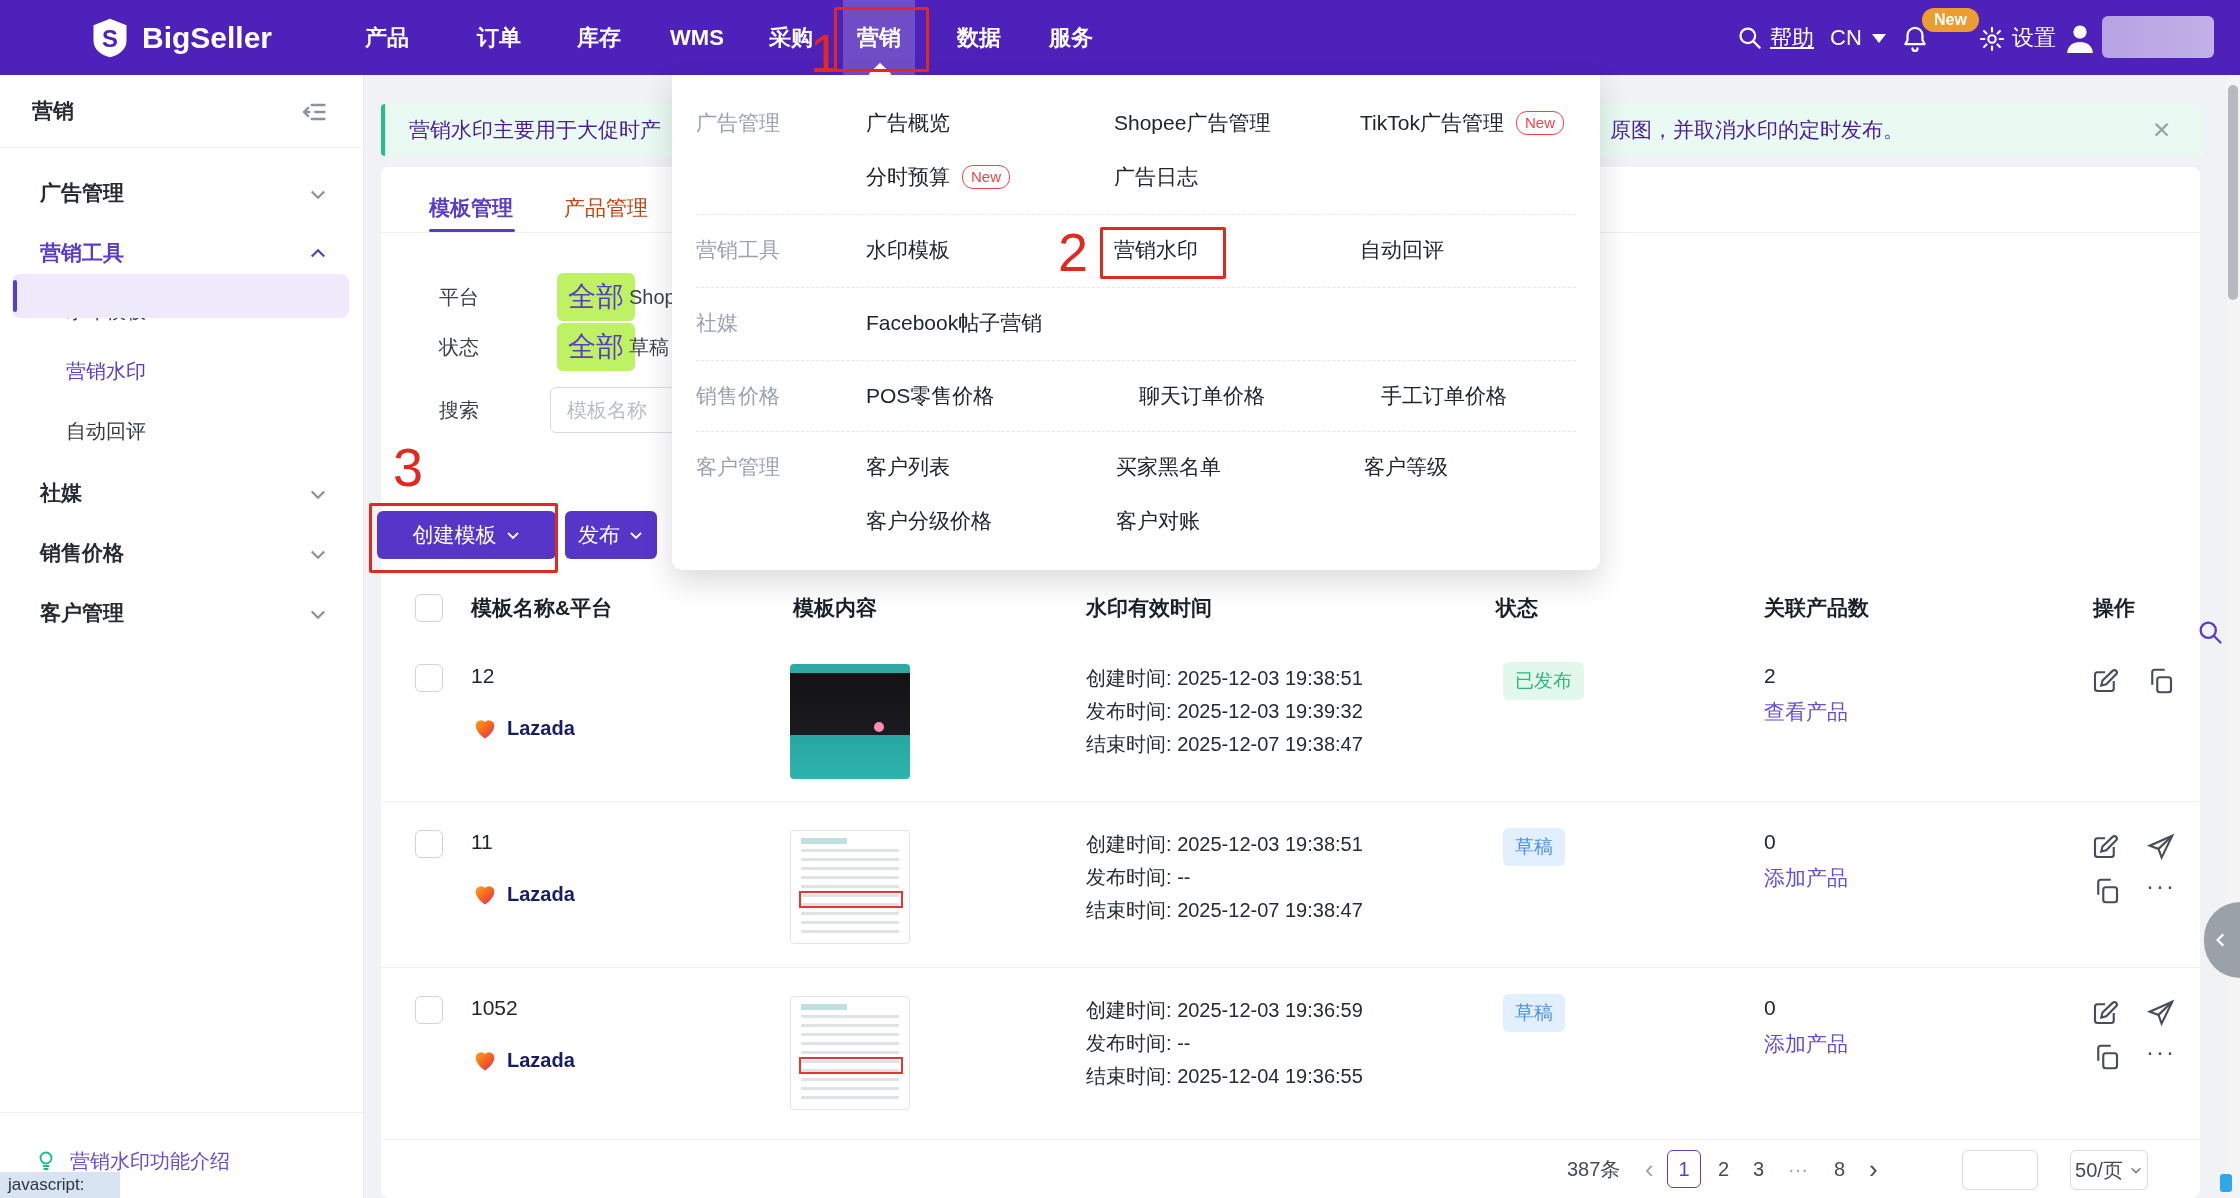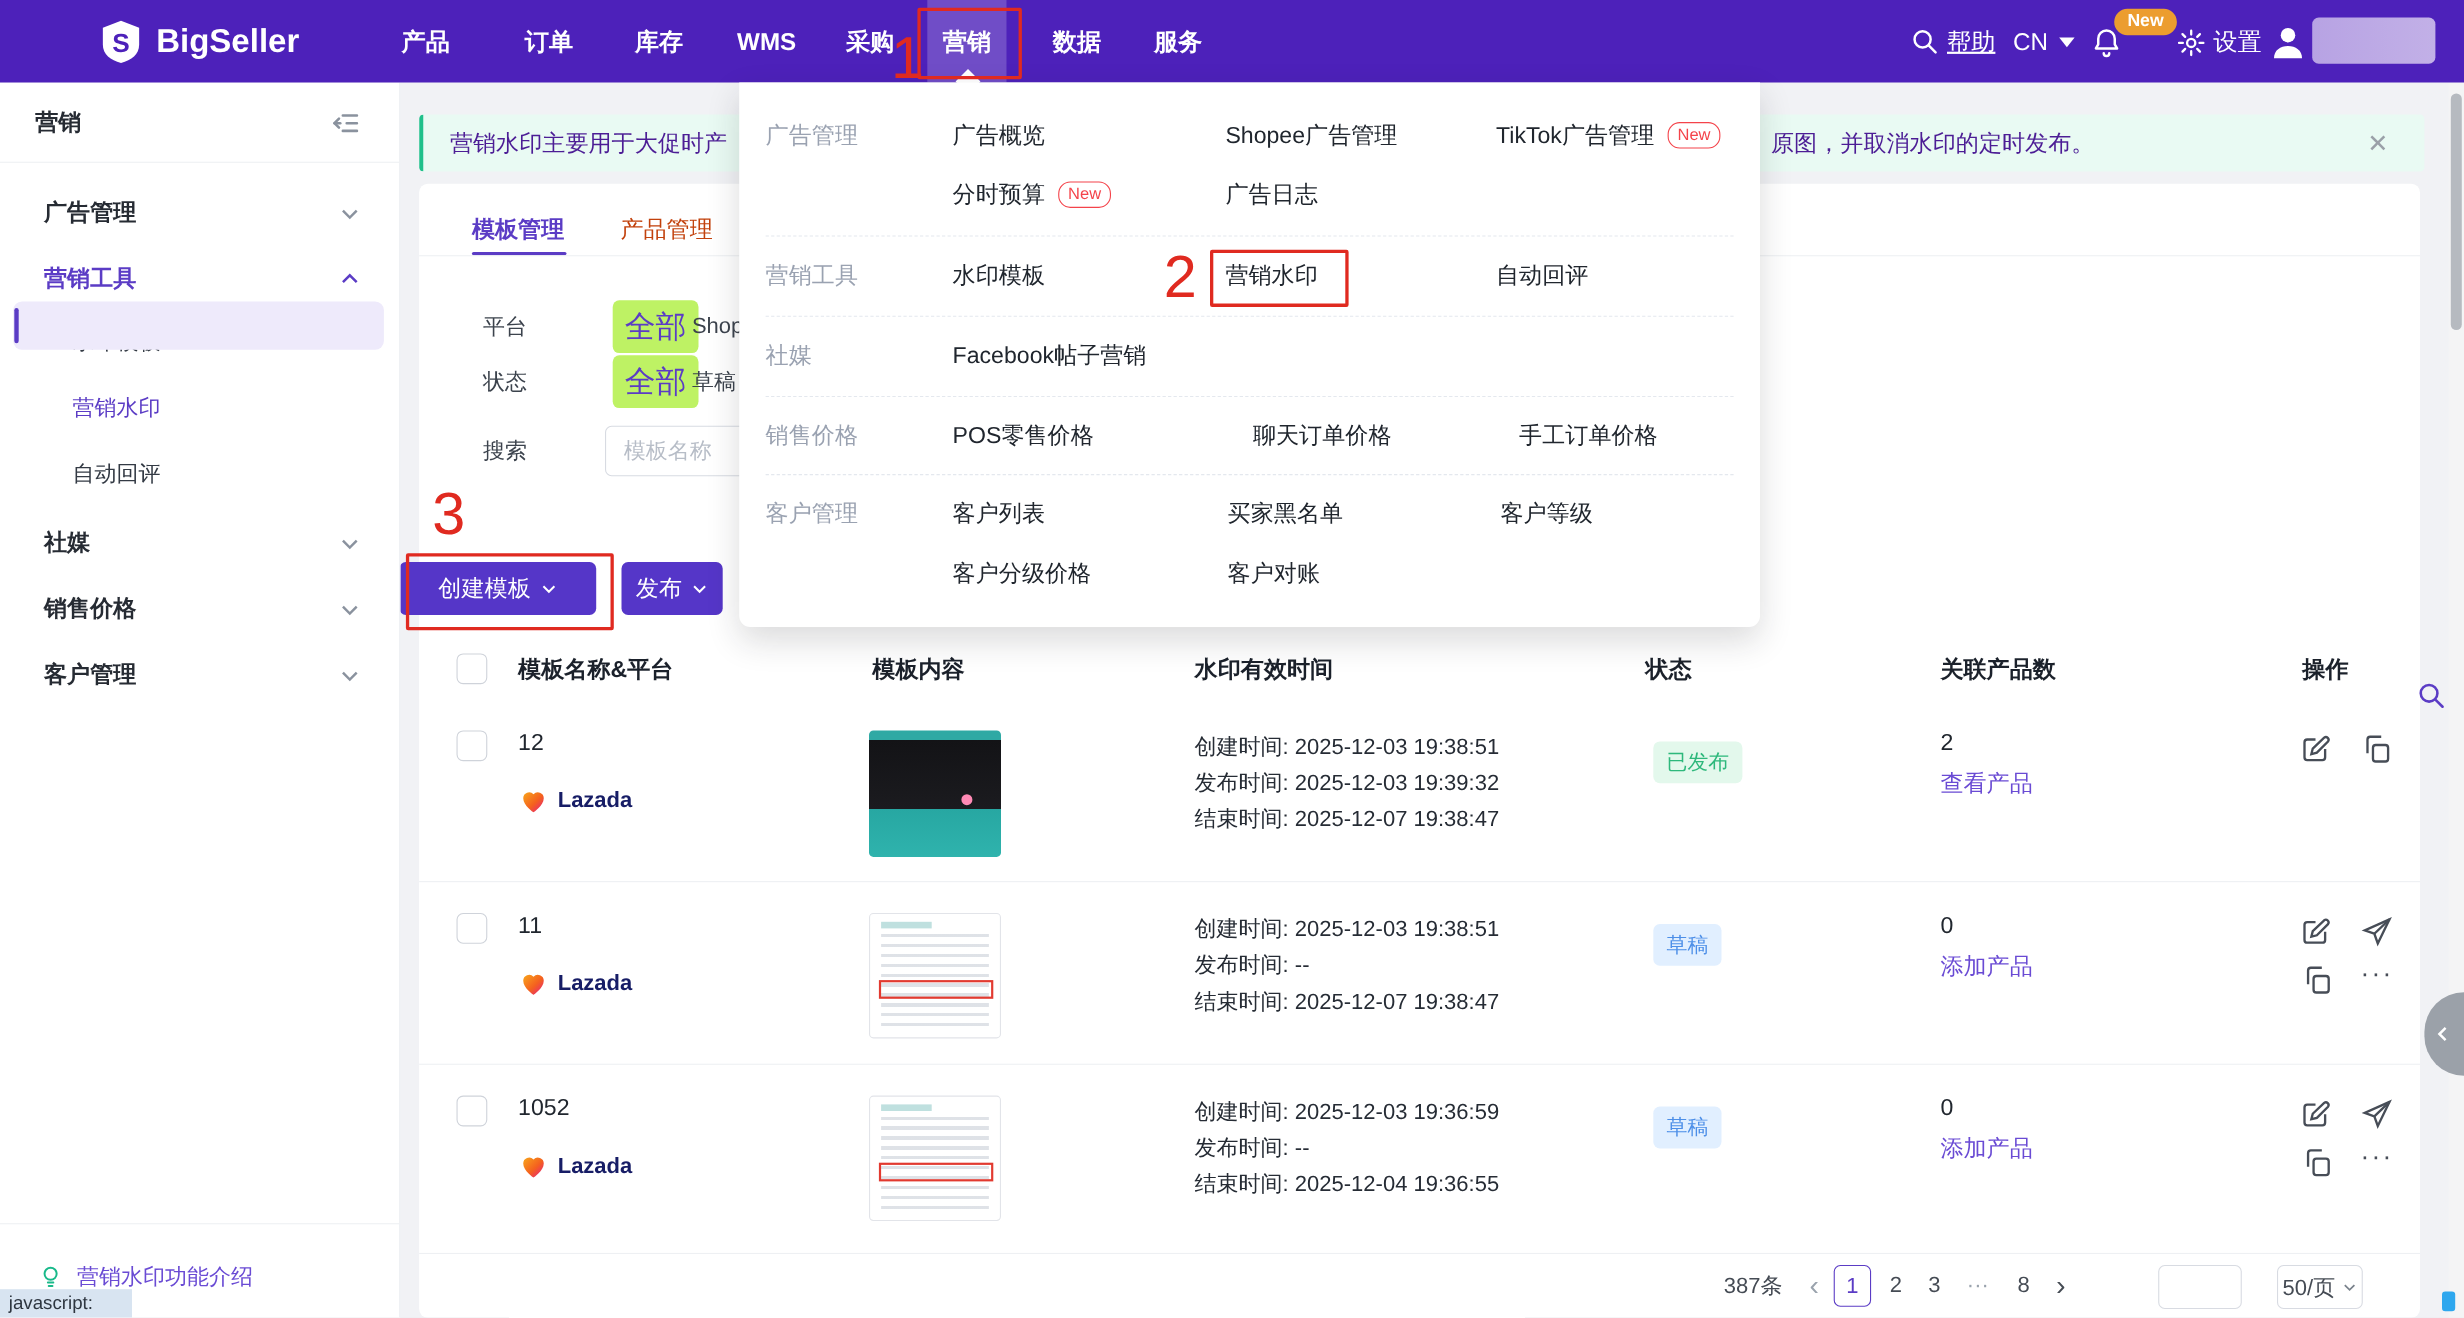--- a/index.html
+++ b/index.html
@@ -48,21 +48,21 @@
               font-size:20px;color:#20262e;padding:0 16px;outline:none;font-family:inherit;}
   .search-box::placeholder{color:#b7bdc7;}
   .btn{height:48px;background:#5536c8;color:#fff;border:none;border-radius:6px;font-size:21px;font-family:inherit;
        display:flex;align-items:center;justify-content:center;gap:8px;cursor:pointer;}
   
   .th-bg{left:381px;top:581px;width:1819px;height:55px;background:#f7f8fa;border-bottom:1px solid #e9ebef;}
   .th{color:#1b212b;font-size:21px;font-weight:700;transform:translateY(-50%);white-space:nowrap;}
   .td{color:#20262e;font-size:21px;transform:translateY(-50%);white-space:nowrap;}
   .tt{color:#262c35;font-size:20px;white-space:nowrap;}
   .checkbox{width:28px;height:28px;background:#fff;border:1.5px solid #cfd3da;border-radius:6px;box-sizing:border-box;cursor:pointer;}
-  .badge{font-size:19px;padding:6px 12px;border-radius:6px;transform:translateY(0);display:inline-block;margin-top:12px;}
+  .badge{font-size:19px;padding:6px 12px;border-radius:6px;transform:translateY(0);display:inline-block;}
   .badge.green{background:#e3f8ec;color:#2eb87c;}
   .badge.blue{background:#e1efff;color:#4d8fe8;}
   .link{color:#6a4bd4;font-size:21px;cursor:pointer;white-space:nowrap;}
   .op-ic{width:30px;height:30px;color:#474d57;cursor:pointer;}
   .dots{color:#474d57;font-size:24px;letter-spacing:2px;cursor:pointer;}
   .row2-bg{left:381px;top:801px;width:1819px;height:166px;background:#f8f9fb;}
   .thumb-photo{width:120px;height:115px;border-radius:4px;
     background:linear-gradient(180deg,#2fa9a4 0,#2fa9a4 9px,#131316 9px,#1b1b1f 62%,#27a7a2 62%,#2fb3ad 100%);}
   .thumb-photo::after{content:"";position:absolute;right:26px;top:58px;width:10px;height:10px;border-radius:50%;background:#ff8ab5;}
   .thumb-doc{width:120px;height:114px;background:#fff;border:1px solid #e2e4e9;border-radius:4px;box-sizing:border-box;}
@@ -237,21 +237,21 @@
   <div class="a chip" style="left:557px;top:297px;z-index:5;">全部</div>
   <div class="a opt" style="left:629px;top:297px;z-index:5;">Shopee</div>
 
   <div class="a flabel" style="left:439px;top:347px;z-index:5;">状态</div>
   <div class="a chip" style="left:557px;top:347px;z-index:5;">全部</div>
   <div class="a opt" style="left:629px;top:347px;z-index:5;">草稿</div>
 
   <div class="a flabel" style="left:439px;top:410px;z-index:5;">搜索</div>
   <input class="a search-box" style="left: 550px; top: 387px; z-index: 5;" placeholder="模板名称">
 
-  <button class="a btn" style="left:363px;top:511px;width:179px;z-index:5;">
+  <button class="a btn" style="left:377px;top:511px;width:179px;z-index:5;">
     <span>创建模板</span>
     <svg width="16" height="16" viewBox="0 0 16 16">
         <polyline points="3,6 8,11 13,6" fill="none" stroke="#fff" stroke-width="1.8"></polyline>
       </svg>
   </button>
   <button class="a btn" style="left:565px;top:511px;width:92px;z-index:5;">
     <span>发布</span>
     <svg width="16" height="16" viewBox="0 0 16 16">
         <polyline points="3,6 8,11 13,6" fill="none" stroke="#fff" stroke-width="1.8"></polyline>
       </svg>

